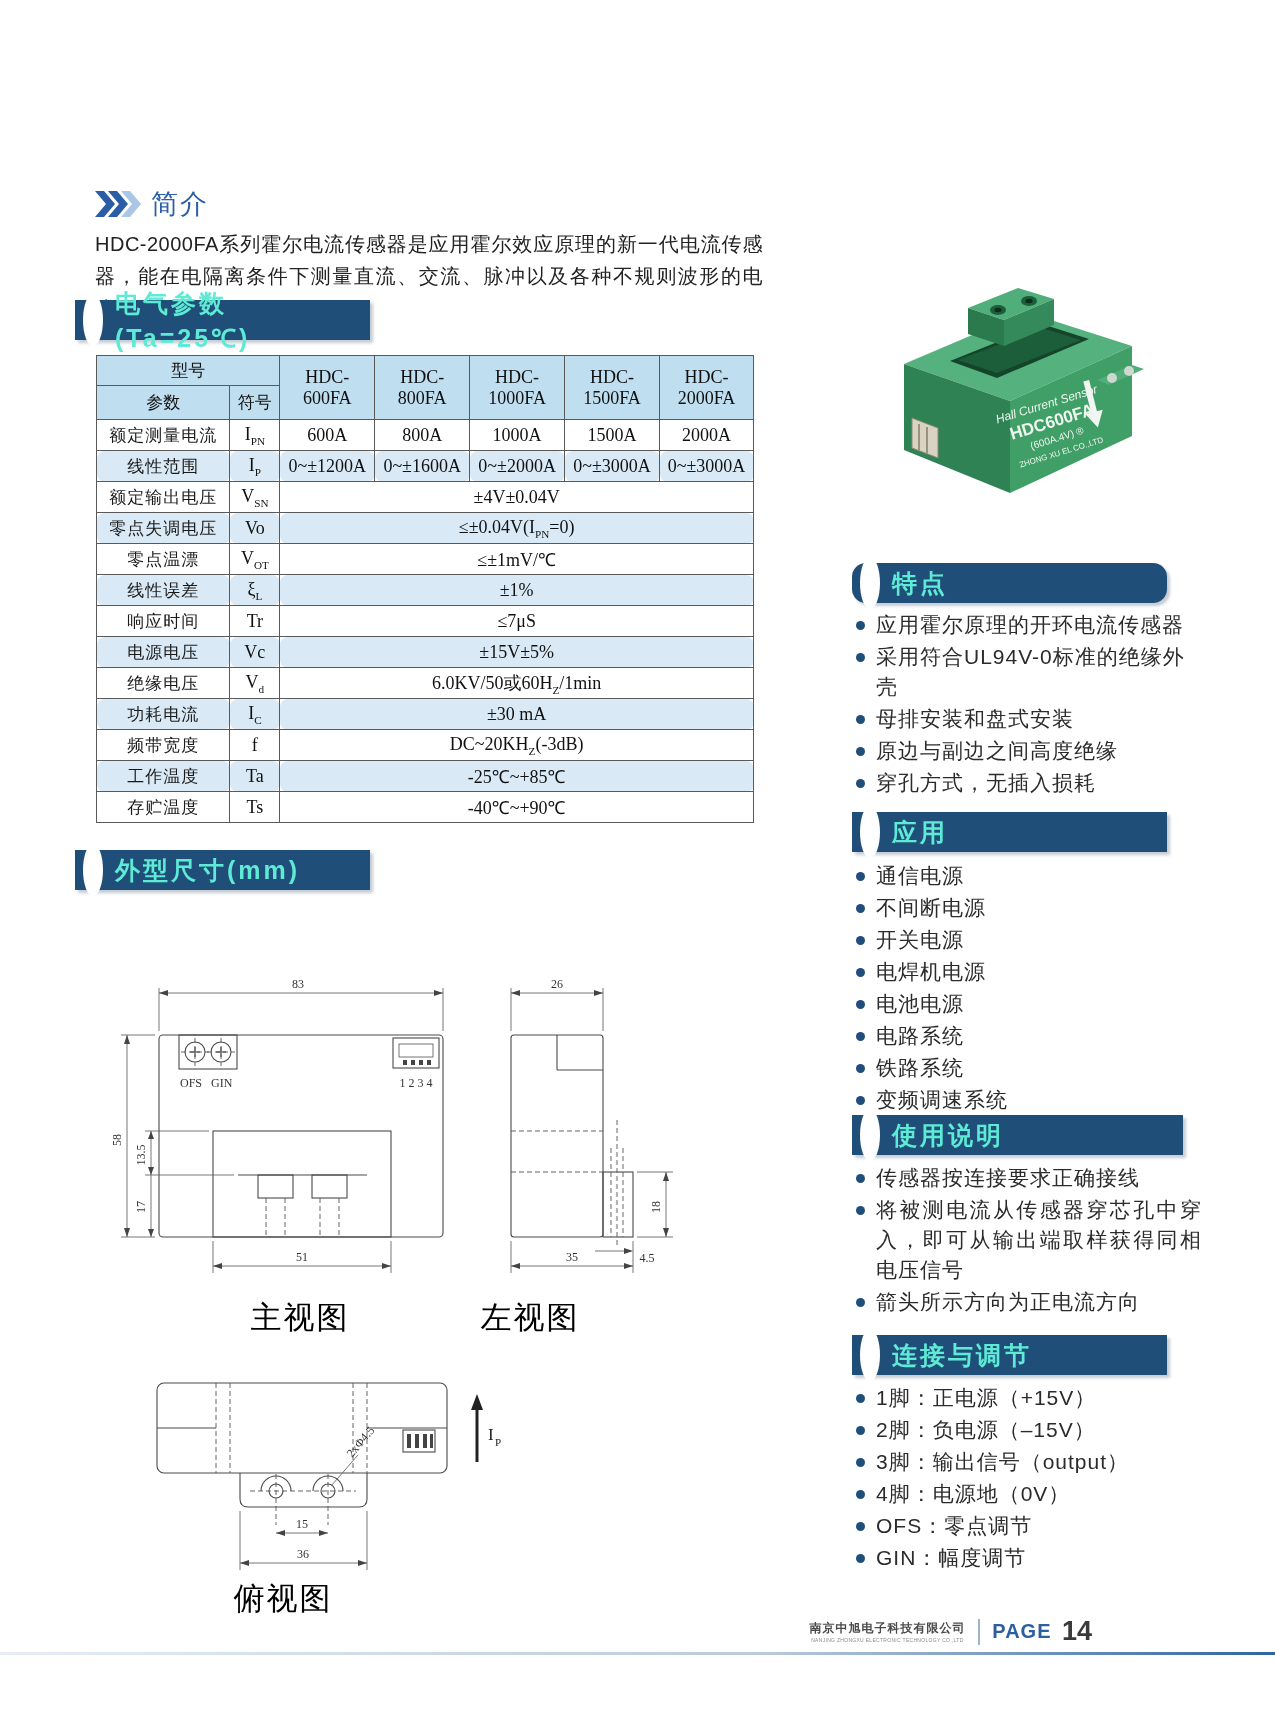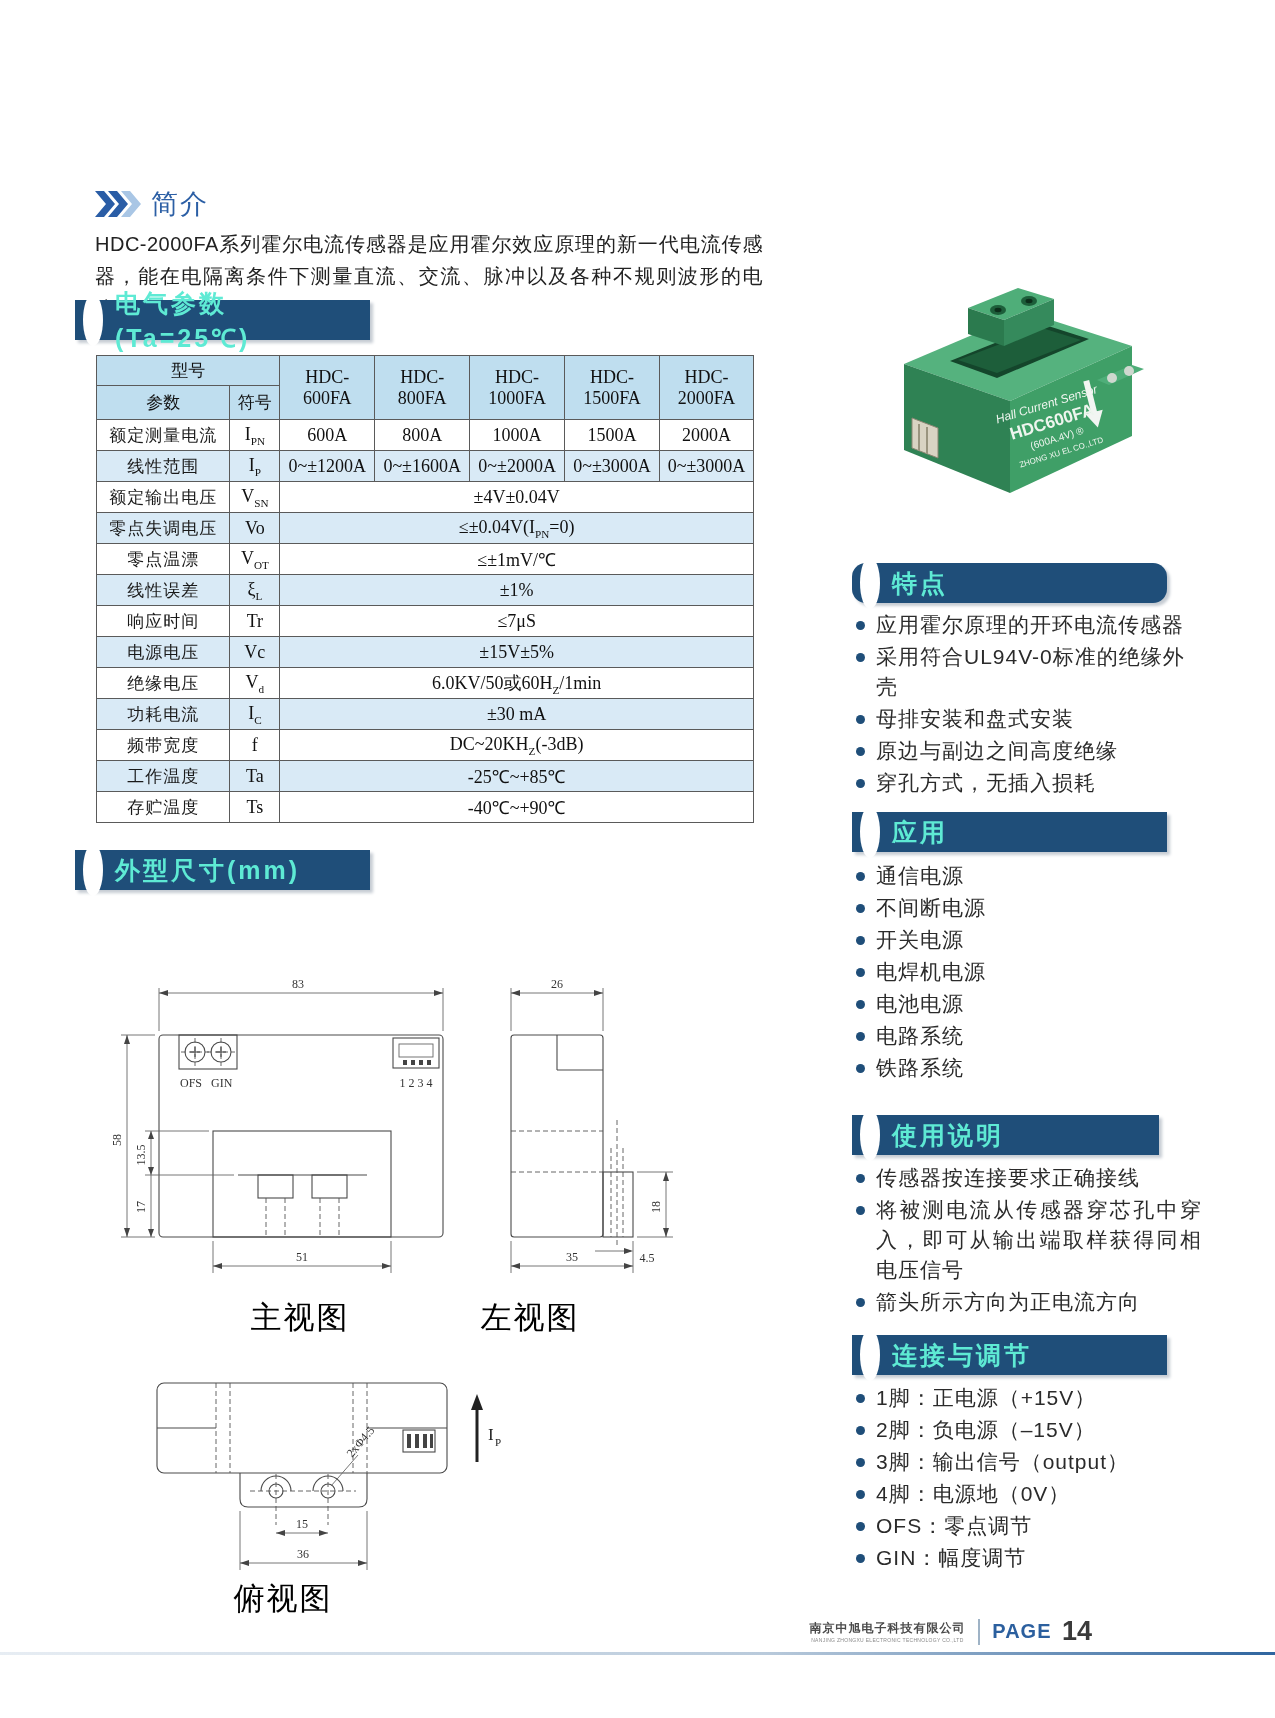--- a/index.html
+++ b/index.html
@@ -22,32 +22,32 @@
   .secbar{position:absolute;height:40px;background:var(--navy);color:#5eead4;
     box-shadow:3px 3px 3px #c6ccd3;display:flex;align-items:center;}
   .secbar::before{content:"";position:absolute;left:8px;top:-6px;bottom:-6px;width:20px;
     background:#fff;border-radius:50%;}
   .secbar .txt{position:relative;padding-left:40px;font-size:25px;font-weight:bold;letter-spacing:3px;}
 
   .bar-elec{top:300px;left:75px;width:295px;}
   .bar-dims{top:850px;left:75px;width:295px;}
   .bar-feat{top:563px;left:852px;width:315px;border-radius:14px;}
   .bar-apps{top:812px;left:852px;width:315px;}
-  .bar-usage{top:1115px;left:852px;width:307px;}
+  .bar-usage{top:1115px;left:852px;width:331px;}
   .bar-conn{top:1335px;left:852px;width:315px;}
 
   
   table.params{position:absolute;top:355px;left:96px;width:658px;border-collapse:collapse;
     font-size:17px;color:#111;}
   table.params td,table.params th{border:1px solid var(--line);text-align:center;
     vertical-align:middle;padding:2px 2px;font-weight:normal;}
   table.params th{background:var(--th);}
   table.params tr.h1{height:30px;} table.params tr.h2{height:34px;}
   table.params tr.d{height:31px;}
-  table.params tr.alt td{background:var(--alt);}
+  table.params tr.alt td{background:var(--alt);border-radius:8px;}
   .serif{font-family:"Liberation Serif",serif;font-size:18px;}
   .param-name{font-size:17px;letter-spacing:1px;color:#1a1a1a;}
   sub{font-size:0.62em;}
 
   
   ul.blist{position:absolute;list-style:none;}
   ul.blist li{position:relative;padding-left:24px;font-size:21px;line-height:30px;
     color:#2b2b2b;letter-spacing:1px;margin-bottom:2px;}
   ul.blist li::before{content:"";position:absolute;left:4px;top:11px;width:9px;height:9px;
     border-radius:50%;background:var(--navy);}
@@ -258,20 +258,21 @@
     <span class="txt">应用</span>
   </div>
   <ul class="blist list-apps">
     <li>通信电源</li>
     <li>不间断电源</li>
     <li>开关电源</li>
     <li>电焊机电源</li>
     <li>电池电源</li>
     <li>电路系统</li>
     <li>铁路系统</li>
+    <li>变频调速系统</li>
   </ul>
 
   <div class="secbar bar-usage">
     <span class="txt">使用说明</span>
   </div>
   <ul class="blist list-usage">
     <li>传感器按连接要求正确接线</li>
     <li>将被测电流从传感器穿芯孔中穿入，即可从输出端取样获得同相电压信号</li>
     <li>箭头所示方向为正电流方向</li>
   </ul>

